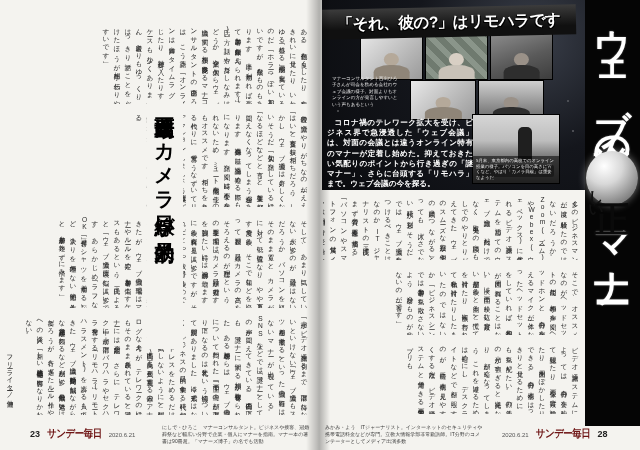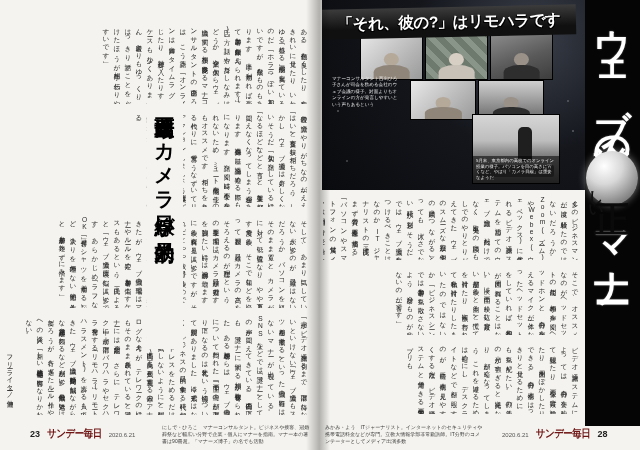--- a/index.html
+++ b/index.html
@@ -135,20 +135,23 @@
         <div class="tile t-office">
           <div class="person p-dark">
               <div class="head"></div>
               <div class="torso"></div>
             </div>
         </div>
       </div>
 
       <div class="photo-caption">マナーコンサルタント西出ひろ子さんが司会を務める会社のウェブ会議の様子。対面よりもオンラインの方が発言しやすいという声もあるという</div>
 
+      <div class="lead">
+        <p>コロナ禍のテレワーク拡大を受け、ビジネス界で急浸透した「ウェブ会議」は、対面の会議とは違うオンライン特有のマナーが定着し始めた。抑えておきたい気配りのポイントから行き過ぎの「謎マナー」、さらに台頭する「リモハラ」まで。ウェブ会議の今を探る。</p>
+      </div>
 
       <div class="inset">
         <div class="teacher"></div>
         <div class="desk"></div>
         <div class="inset-caption">5月末、東京都内の高校でのオンライン授業の様子。パソコンを目の高さに置くなど、やはり「カメラ目線」は重要なようだ</div>
       </div>
     </div>
 
     <div class="title-band">
       <div class="big-title"><span>ウェブ会議の</span><span class="title-circle"><span class="kanji">正</span><span class="kana">しい</span></span><span>マナー</span></div>

